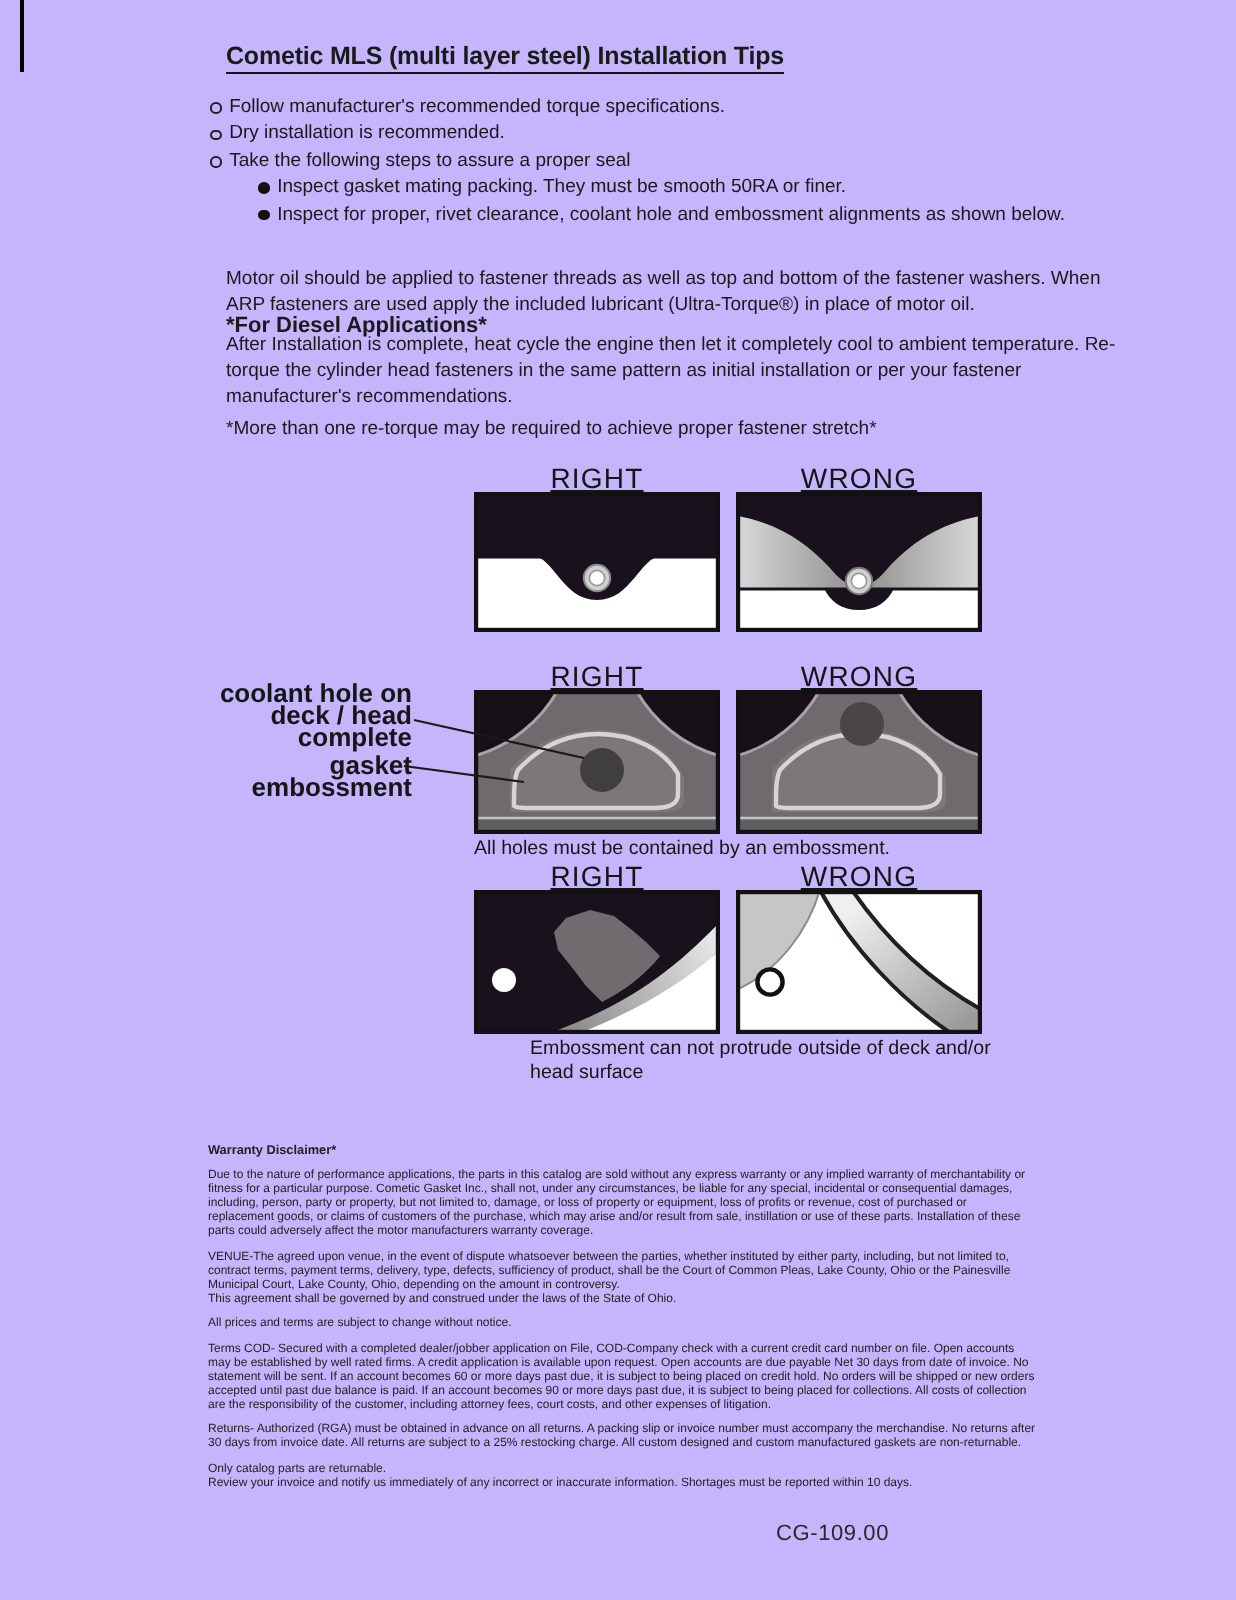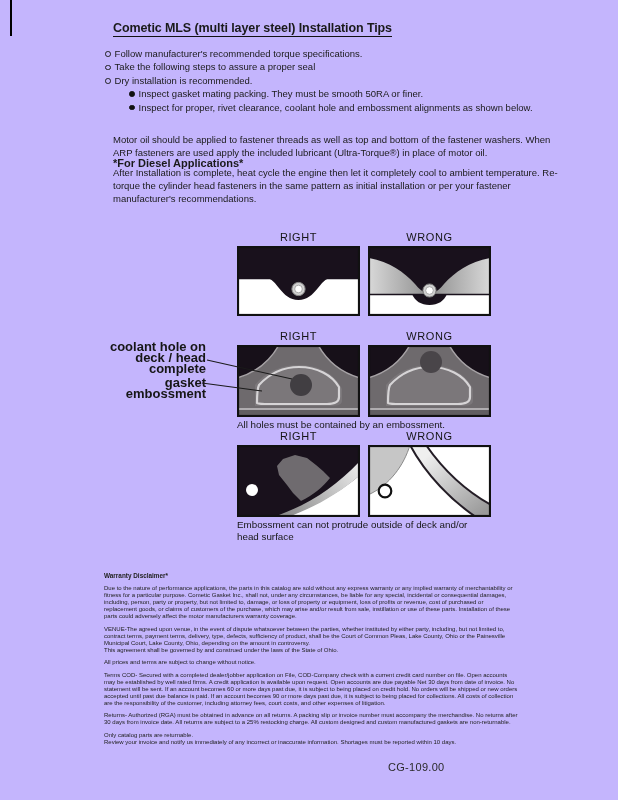--- a/index.html
+++ b/index.html
@@ -24,28 +24,28 @@
   .para { position:absolute; left:113px; font-size:9.5px; line-height:13px; }
   .diesel-para1 { top:133px; width:458px; }
   .diesel-para2 { top:166px; width:450px; }
   .diesel-note  { top:208px; white-space:nowrap; }
 
   .diagram { position:absolute; left:237px; width:254px; }
   #dgm-rivet      { top:231px; }
   #dgm-coolant    { top:330px; }
   #dgm-embossment { top:430px; }
   .dg-labels { display:flex; height:14px; }
-  .dg-label { width:123px; text-align:center; font-size:11px; letter-spacing:0.6px; color:#151515; }
+  .dg-label { width:123px; text-align:center; font-size:14px; letter-spacing:0.6px; color:#151515;text-decoration:underline; }
   .dg-labels .dg-label + .dg-label { margin-left:8px; }
   .dg-boxes { display:flex; margin-top:1px; }
   .dg-boxes svg + svg { margin-left:8px; }
   .dg-box { display:block; width:123px; height:70px; }
   .dg-box.h72 { height:72px; }
   .dg-caption { margin-top:2px; font-size:9.8px; white-space:nowrap; color:#161616; }
-  .dg-caption.wrap { white-space:normal; width:235px; line-height:11.5px; }
+  .dg-caption.wrap { white-space:normal; width:235px; line-height:11.5px;margin-left:28px; }
 
   .callout { position:absolute; text-align:right; font-size:13px; line-height:11px; color:#161616;font-weight:bold; }
   .callout-hole { left:96px; top:341px; width:110px; }
   .callout-emb  { left:86px;  top:377px; width:120px; }
   .callout-svg { position:absolute; left:200px; top:350px; width:100px; height:50px; }
 
   .legal { position:absolute; left:104px; top:572px; width:414px; font-size:6px; line-height:7px; color:#222; }
   .legal-heading { font-weight:bold; font-size:6.4px; margin:0 0 6px 0; }
   .legal p { margin:0 0 5.5px 0; }
   .legal p.tight { margin-bottom:0; }
@@ -61,39 +61,40 @@
 
   <div class="title">Cometic MLS (multi layer steel) Installation Tips</div>
 
   <div class="bullets">
     <div class="bullet-row">
       <span class="bullet-glyph"></span>
       <span>Follow manufacturer's recommended torque specifications.</span>
     </div>
     <div class="bullet-row">
       <span class="bullet-glyph"></span>
+      <span>Dry installation is recommended.</span>
+    </div>
+    <div class="bullet-row">
+      <span class="bullet-glyph"></span>
       <span>Take the following steps to assure a proper seal</span>
-    </div>
-    <div class="bullet-row">
-      <span class="bullet-glyph"></span>
-      <span>Dry installation is recommended.</span>
     </div>
     <div class="bullet-row sub">
       <span class="bullet-glyph"></span>
       <span>Inspect gasket mating packing.  They must be smooth 50RA or finer.</span>
     </div>
     <div class="bullet-row sub">
       <span class="bullet-glyph"></span>
       <span>Inspect for proper, rivet clearance, coolant hole and embossment alignments as shown below.</span>
     </div>
   </div>
 
   <div class="diesel-heading">*For Diesel Applications*</div>
   <div class="para diesel-para1">Motor oil should be applied to fastener threads as well as top and bottom of the fastener washers. When ARP fasteners are used apply the included lubricant (Ultra-Torque®) in place of motor oil.</div>
   <div class="para diesel-para2">After Installation is complete, heat cycle the engine then let it completely cool to ambient temperature. Re-torque the cylinder head fasteners in the same pattern as initial installation or per your fastener manufacturer's recommendations.</div>
+  <div class="para diesel-note">*More than one re-torque may be required to achieve proper fastener stretch*</div>
 
   <section class="diagram" id="dgm-rivet">
     <div class="dg-labels">
       <div class="dg-label">RIGHT</div>
       <div class="dg-label">WRONG</div>
     </div>
     <div class="dg-boxes">
       <svg class="dg-box" viewBox="0 0 123 70">
         <defs>
           <linearGradient id="rw1" x1="0" y1="0" x2="1" y2="0">

